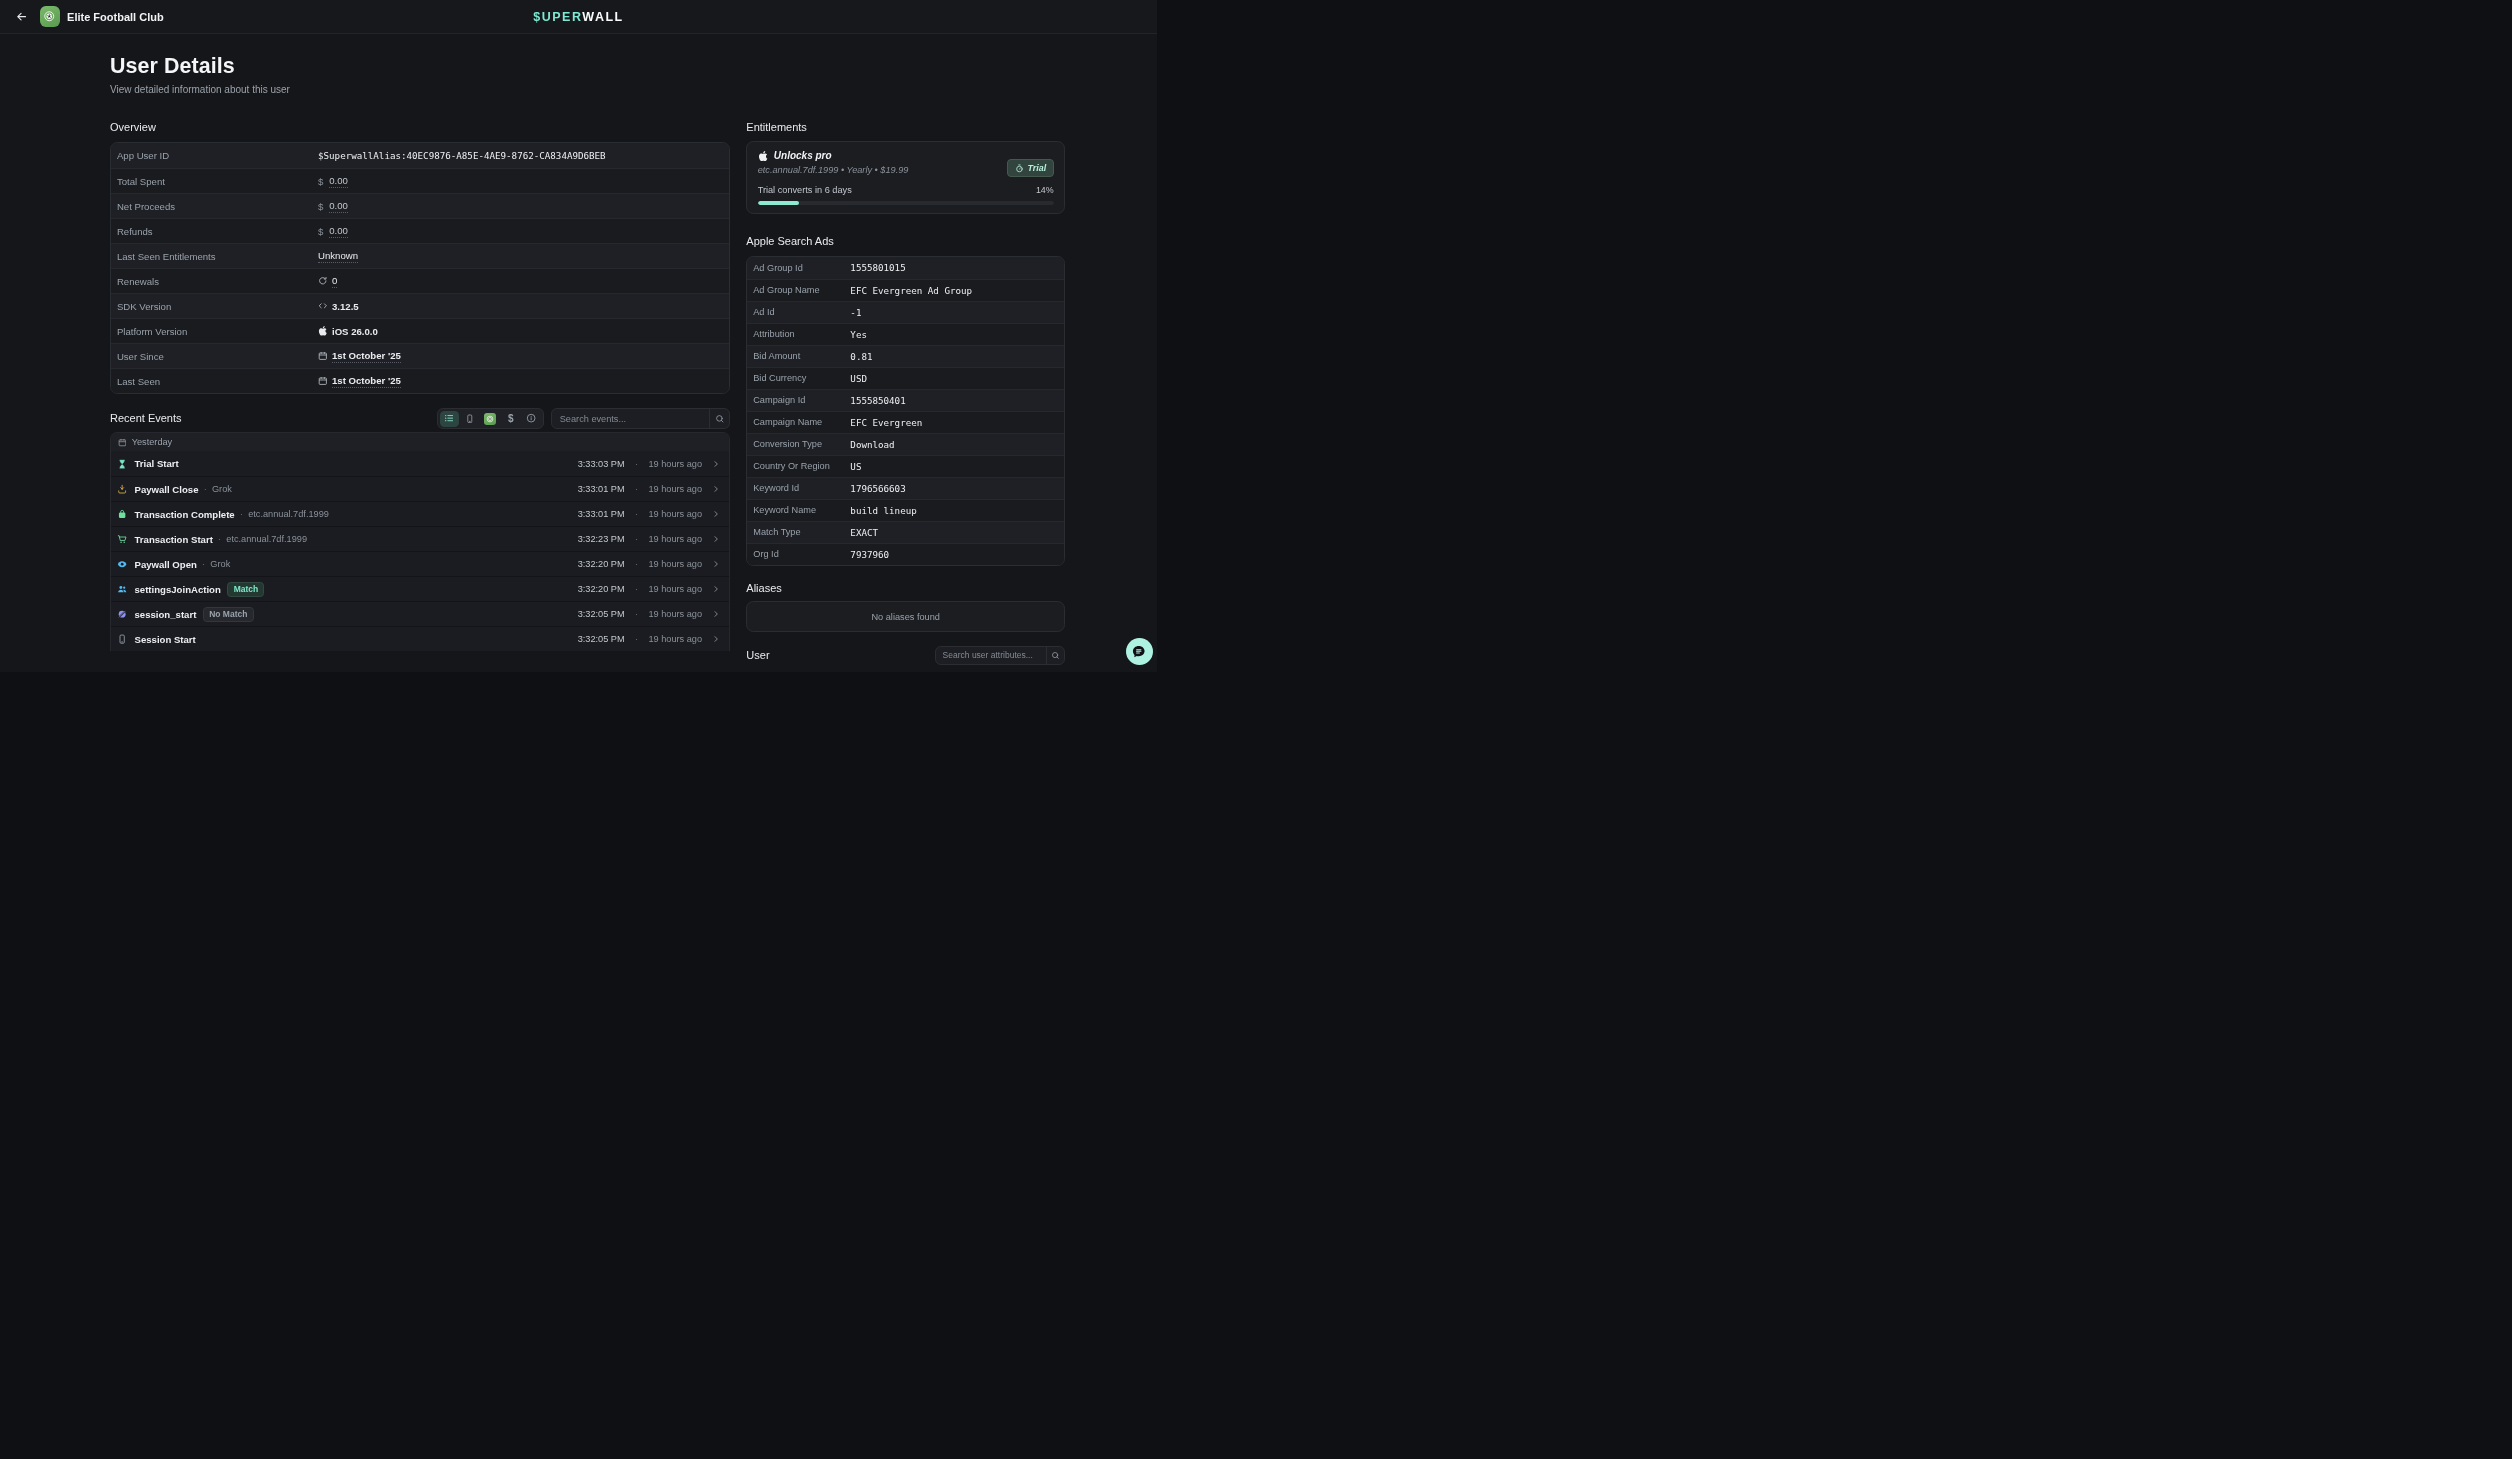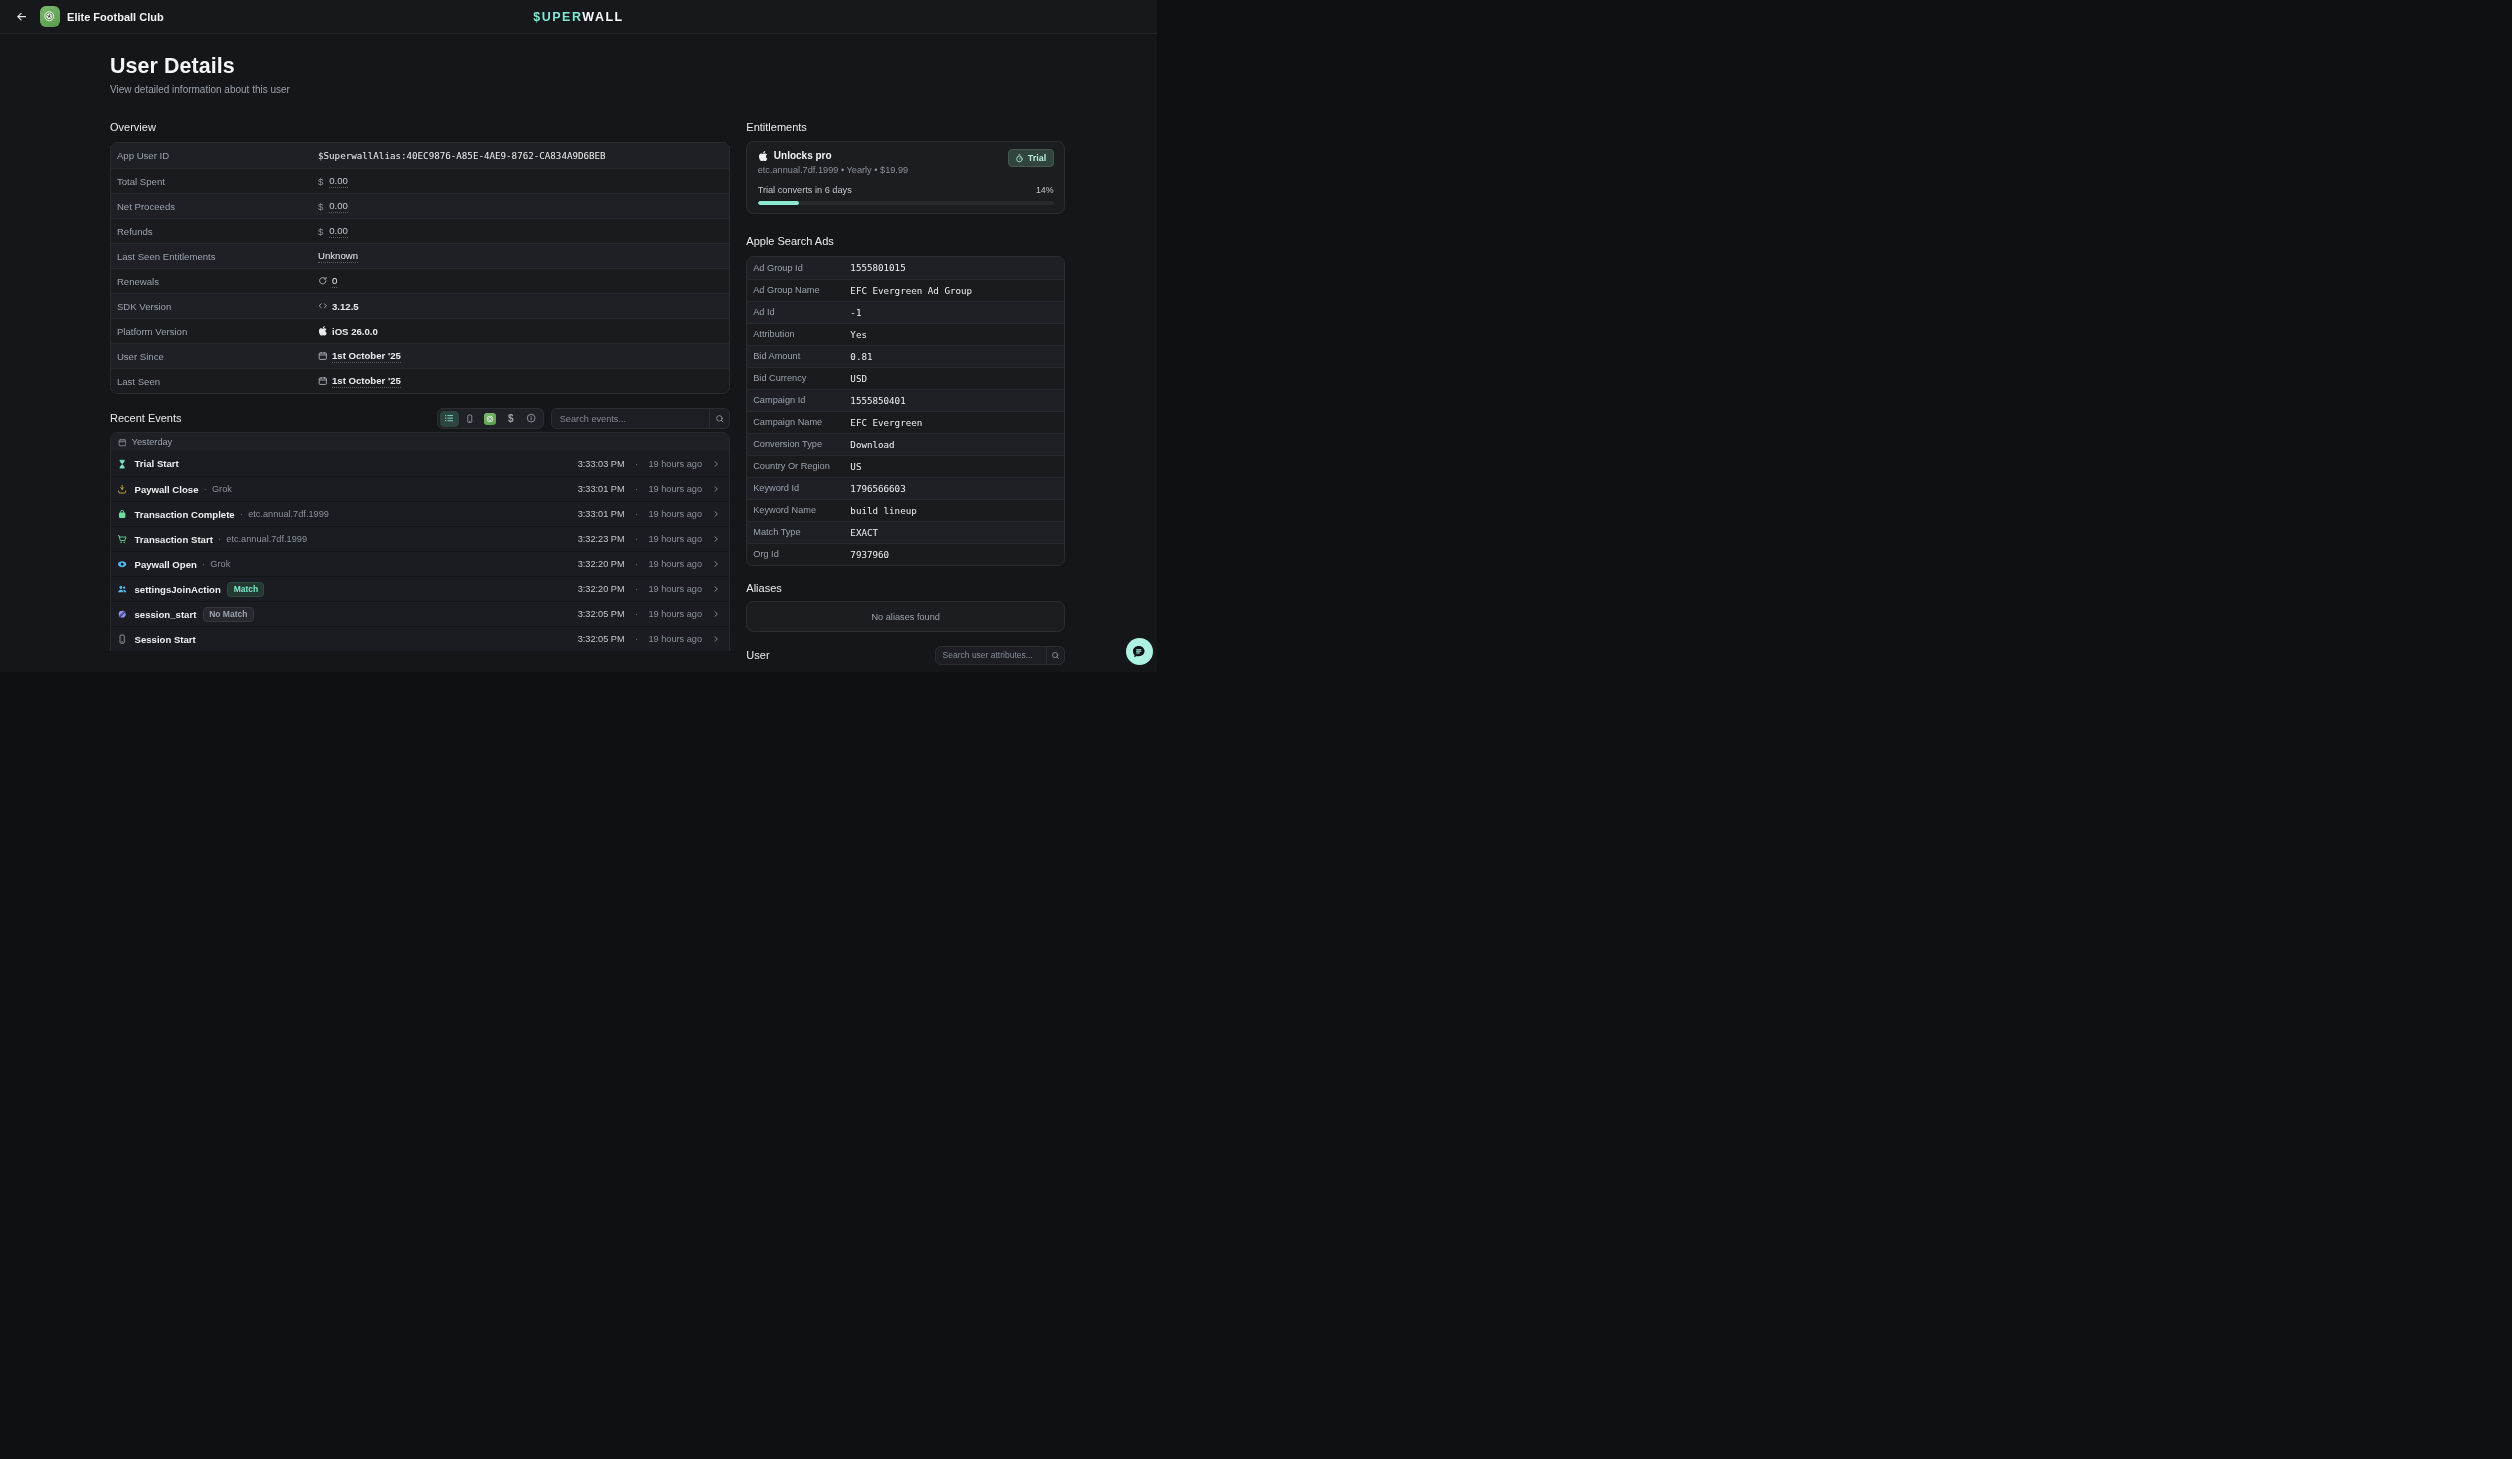--- a/index.html
+++ b/index.html
@@ -90,21 +90,21 @@
   .ev-time { font-size:9.2px; color:#c4c9cf; }
   .ev-ago { font-size:9.2px; color:#8b919a; }
   .ev-chev { color:#9aa2ab; display:flex; margin-left:5.2px; }
 
   
   .c-mint { color:#7be8c3; } .c-amber { color:#e3b341; } .c-green { color:#6fdf9f; }
   .c-blue { color:#54b9f0; } .c-violet { color:#8d93f2; } .c-gray { color:#9aa2ab; }
 
   
   .ent-card { margin-top:6.6px; padding:7.4px 10.3px 8px; }
-  .ent-top { display:flex; align-items:flex-start; }
+  .ent-top { display:flex; align-items:flex-end;font-style:italic; }
   .ent-name-wrap { display:flex; align-items:center; gap:5.9px; }
   .ent-name { font-size:10px; font-weight:700; color:#f0f2f4; line-height:14px; }
   .ent-sub { margin-top:2.2px; font-size:9.2px; color:#8b919a; line-height:11.8px; }
   .trial-pill { margin-left:auto; display:flex; align-items:center; gap:3.7px; padding:3px 6.6px;
                 background:#31443e; border:0.7px solid #46594f; border-radius:4px;
                 color:#b9efdd; font-size:8.9px; font-weight:700; }
   .ent-mid { margin-top:8px; display:flex; align-items:center; }
   .ent-trialtext { font-size:9.2px; color:#c3c8ce; }
   .ent-pct { margin-left:auto; font-size:8.9px; color:#c3c8ce; }
   .bar { margin-top:5.9px; height:3.7px; border-radius:2.2px; background:#272a2f; overflow:hidden; }

